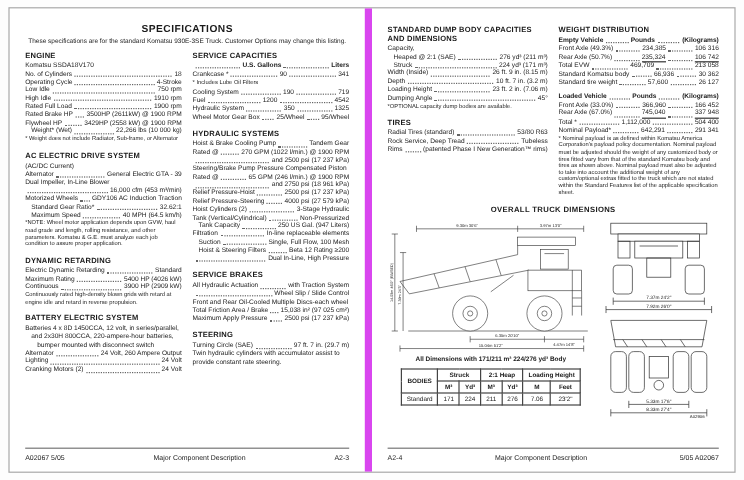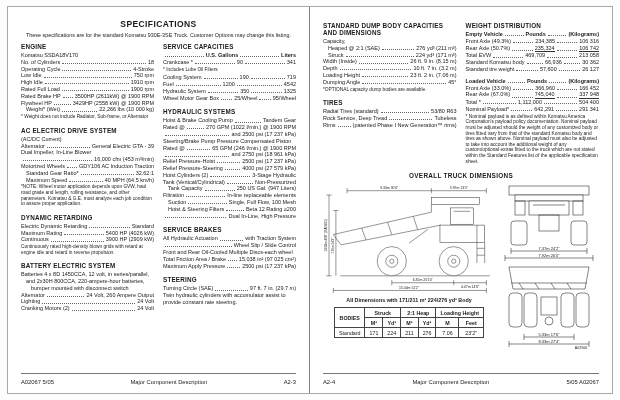--- a/index.html
+++ b/index.html
@@ -1,19 +1,19 @@
 <!DOCTYPE html>
 <html><head>
 <meta charset="utf-8">
 <style>
   * { box-sizing: border-box; margin: 0; padding: 0; }
   html,body { width: 620px; height: 400px; background: #fdfdfd; font-family: "Liberation Sans", sans-serif; color: #1a1a1a; }
   .spread { position: absolute; left: 7px; top: 6px; width: 606px; height: 388px; border: 1px solid #a8a8a8; background: #fff; display: flex; }
   .page { width: 50%; position: relative; padding: 10px 13px 0 13px; }
-  .page-left { border-right: 1px solid #d946ef; }
+  .page-left { border-right: 6px solid #d946ef; }
 
   .doc-title { text-align: center; font-size: 8.5px; font-weight: bold; letter-spacing: .4px; margin-top: 2px; }
   .doc-subtitle { text-align: center; font-size: 5.4px; margin: 3px 0 2px 0; color: #222; }
 
   .cols { display: flex; gap: 9px; margin-top: 3px; }
   .col { flex: 1; min-width: 0; }
 
   .sec-h { font-size: 6.3px; font-weight: bold; margin: 7px 0 2px 0; letter-spacing: .2px; }
   .col > .sec-h:first-child { margin-top: 2px; }
 

